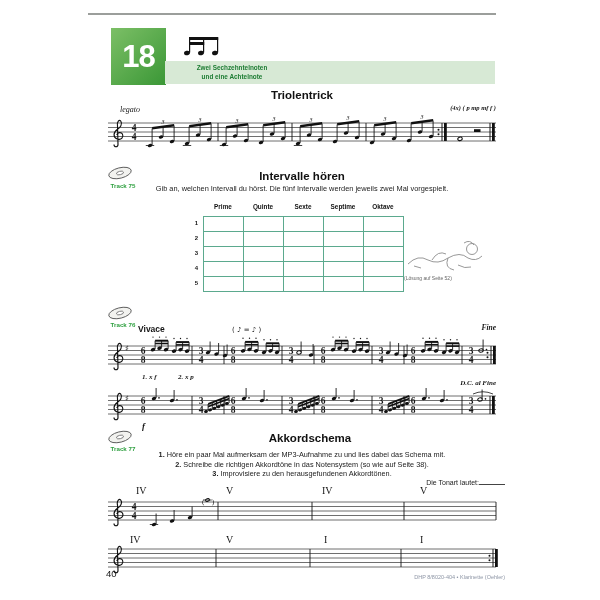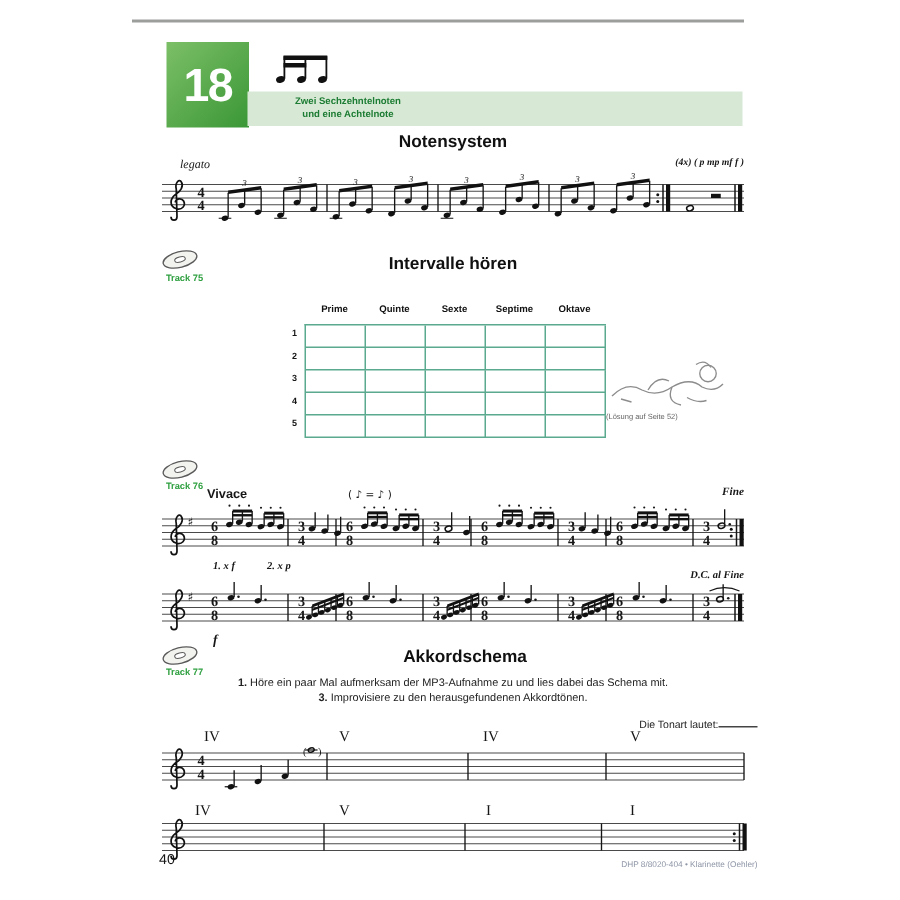--- a/index.html
+++ b/index.html
@@ -50,21 +50,21 @@
     <rect x="9" y="6" width="29.2" height="3" fill="#111"></rect>
     <rect x="9" y="11" width="15.2" height="3" fill="#111"></rect>
   </svg>
   <div class="abs band" style="left:165px;top:61px;width:330px;height:23px;">
     <div class="band-text" style="position:absolute;left:12px;top:3px;width:110px;">
       <div>Zwei Sechzehntelnoten</div>
       <div>und eine Achtelnote</div>
     </div>
   </div>
 
-  <div class="abs sec-title" style="left:106px;top:89px;">Notensystem</div>
+  <div class="abs sec-title" style="left:106px;top:89px;">Triolentrick</div>
   <svg id="staff1" class="abs" style="left:106px;top:99px;" width="392" height="64">
       <line x1="2" y1="24" x2="390" y2="24" stroke="#4a4a4a" stroke-width="0.8"></line>
       <line x1="2" y1="28.5" x2="390" y2="28.5" stroke="#4a4a4a" stroke-width="0.8"></line>
       <line x1="2" y1="33" x2="390" y2="33" stroke="#4a4a4a" stroke-width="0.8"></line>
       <line x1="2" y1="37.5" x2="390" y2="37.5" stroke="#4a4a4a" stroke-width="0.8"></line>
       <line x1="2" y1="42" x2="390" y2="42" stroke="#4a4a4a" stroke-width="0.8"></line>
       <path d="M 8 45.5 C 8 48.5 12 48.5 12 45.5
    L 11.5 27 C 10.5 23 13.5 19.5 15 22.5
    C 16.5 25 14.5 28.5 11.2 30.5
    C 7 33.5 7 38.5 11.2 40
@@ -156,20 +156,21 @@
     </svg>
 
   <svg class="abs" style="left:106px;top:164px;" width="30" height="18">
     <g transform="rotate(-14 14 9)">
       <ellipse cx="14" cy="9" rx="11.5" ry="5.2" fill="#f2f2ef" stroke="#5a5a5a" stroke-width="0.9"></ellipse>
       <ellipse cx="14" cy="9" rx="3.6" ry="1.7" fill="#fff" stroke="#5a5a5a" stroke-width="0.7"></ellipse>
     </g>
   </svg>
   <div class="abs track-label" style="left:100px;top:182px;">Track 75</div>
   <div class="abs sec-title" style="left:106px;top:170px;">Intervalle hören</div>
+  <div class="abs instr" style="left:106px;top:184px;">Gib an, welchen Intervall du hörst. Die fünf Intervalle werden jeweils zwei Mal vorgespielt.</div>
 
   <div class="abs tbl-head" style="left:203px;top:203px;">
     <span>Prime</span>
     <span>Quinte</span>
     <span>Sexte</span>
     <span>Septime</span>
     <span>Oktave</span>
   </div>
   <div class="abs rownums" style="left:186px;top:216px;">
     <div>1</div>
@@ -494,20 +495,21 @@
   <svg class="abs" style="left:106px;top:428px;" width="30" height="18">
     <g transform="rotate(-14 14 9)">
       <ellipse cx="14" cy="9" rx="11.5" ry="5.2" fill="#f2f2ef" stroke="#5a5a5a" stroke-width="0.9"></ellipse>
       <ellipse cx="14" cy="9" rx="3.6" ry="1.7" fill="#fff" stroke="#5a5a5a" stroke-width="0.7"></ellipse>
     </g>
   </svg>
   <div class="abs track-label" style="left:100px;top:445px;">Track 77</div>
   <div class="abs sec-title" style="left:114px;top:432px;">Akkordschema</div>
   <div class="abs steps" style="left:106px;top:450px;">
     <div><b>1.</b> <span>Höre ein paar Mal aufmerksam der MP3-Aufnahme zu und lies dabei das Schema mit.</span></div>
+    <div><b>2.</b> <span>Schreibe die richtigen Akkordtöne in das Notensystem (so wie auf Seite 38).</span></div>
     <div><b>3.</b> <span>Improvisiere zu den herausgefundenen Akkordtönen.</span></div>
   </div>
   <div class="abs tonart" style="left:405px;top:477px;">
     <span>Die Tonart lautet:</span><span class="blank"></span>
   </div>
   <svg id="staff4" class="abs" style="left:106px;top:484px;" width="392" height="50">
       <line x1="2" y1="18" x2="390" y2="18" stroke="#4a4a4a" stroke-width="0.8"></line>
       <line x1="2" y1="22.5" x2="390" y2="22.5" stroke="#4a4a4a" stroke-width="0.8"></line>
       <line x1="2" y1="27" x2="390" y2="27" stroke="#4a4a4a" stroke-width="0.8"></line>
       <line x1="2" y1="31.5" x2="390" y2="31.5" stroke="#4a4a4a" stroke-width="0.8"></line>

